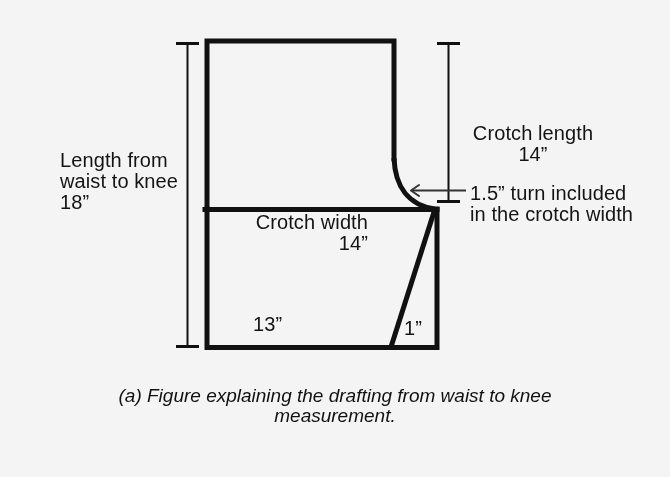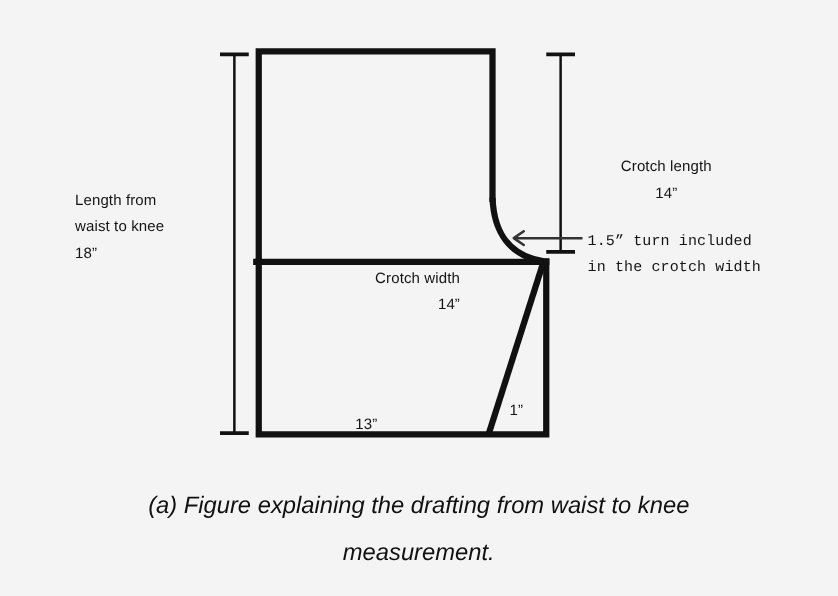--- a/index.html
+++ b/index.html
@@ -25,21 +25,21 @@
     position: absolute;
     left: 0;
     top: 0;
     width: 670px;
     height: 477px;
     display: block;
   }
   .dim-label {
     position: absolute;
     font-family: "Liberation Sans", sans-serif;
-    font-size: 12px;
+    font-size: 20px;
     line-height: 21px;
     color: #141414;
     white-space: pre-line;
     letter-spacing: 0.1px;
   }
 
   #label-waist-to-knee {
     left: 60px;
     top: 150px;
     width: 126px;
@@ -49,51 +49,49 @@
     left: 458px;
     top: 123px;
     width: 150px;
     text-align: center;
   }
   #label-turn-note {
     left: 470px;
     top: 183px;
     width: 180px;
     text-align: left;
-    font-family: Liberation Mono, monospace;
   }
   #label-crotch-width {
     left: 218px;
     top: 212px;
     width: 150px;
     text-align: right;
   }
   #label-thirteen {
     left: 253px;
     top: 314px;
     width: 80px;
-    text-align: center;
-    margin-top: 15px;
+    text-align: left;
   }
   #label-one-inch {
     left: 395px;
     top: 318px;
     width: 36px;
     text-align: center;
   }
   #figure-caption {
     position: absolute;
     left: 95px;
     top: 386px;
     width: 480px;
     text-align: center;
     font-family: "Liberation Sans", sans-serif;
     font-style: italic;
     font-size: 19px;
-    line-height: 38px;
+    line-height: 20px;
     color: #111111;
   }
 </style>
 </head>
 <body>
 
 <div id="figure-root">
 
   <svg id="diagram-svg" viewBox="0 0 670 477">
 

